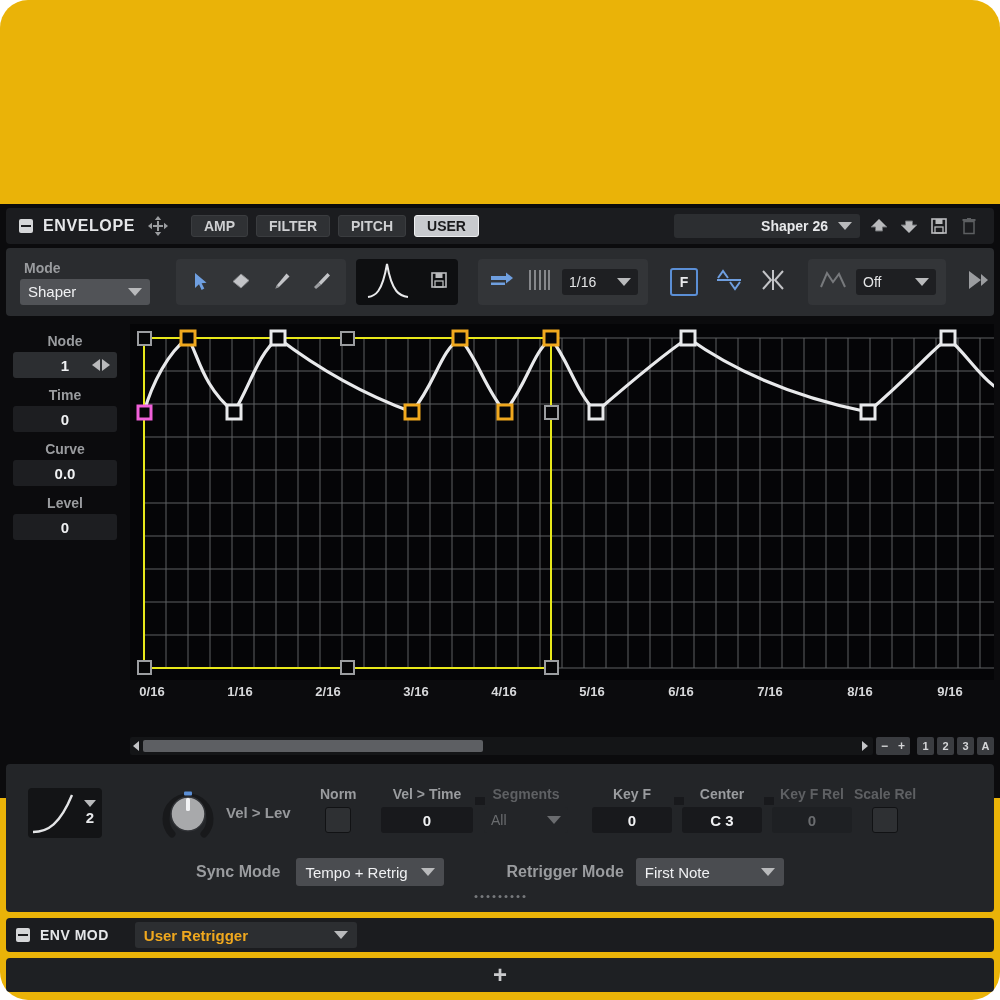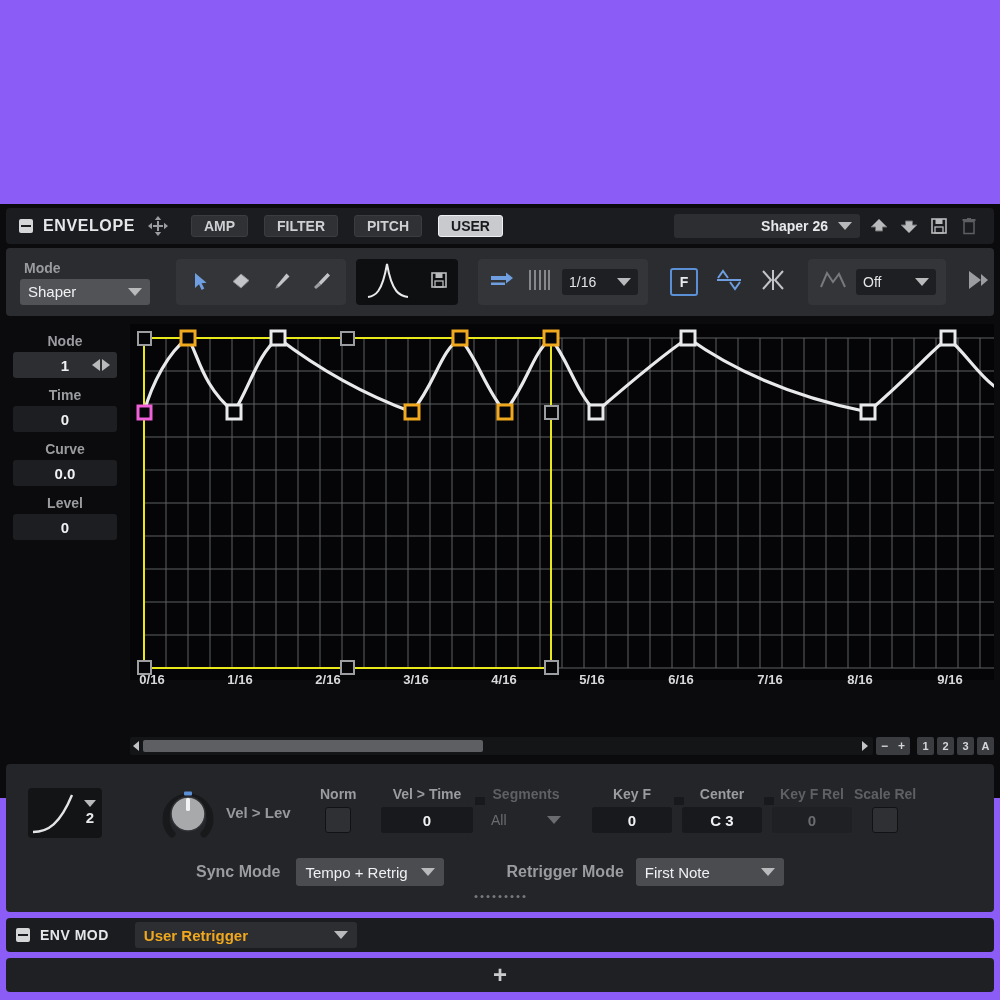--- a/index.html
+++ b/index.html
@@ -6,21 +6,22 @@
     margin: 0; padding: 0;
     width: 1000px; height: 1000px;
     background: #ffffff;
     font-family: "Liberation Sans", sans-serif;
     overflow: hidden;
   }
   #root {
     position: absolute;
     left: 0; top: 0;
     width: 1000px; height: 1000px;
-    background: #8b5cf6;
+    background: #eab308;
+    border-radius: 28px;
   }
   .plugin {
     position: absolute;
     left: 0; top: 204px;
     width: 1000px; height: 594px;
     background: #0b0b0d;
     box-sizing: border-box;
   }
 
   
@@ -52,21 +53,21 @@
     margin-left: 10px;
     flex: 0 0 auto;
   }
   .move-icon {
     width: 22px; height: 22px;
     margin-left: 12px;
     flex: 0 0 auto;
     position: relative;
   }
   .tabs {
-    display: flex; gap: 16px;
+    display: flex; gap: 8px;
     margin-left: 22px;
     flex: 0 0 auto;
   }
   .tab {
     height: 22px;
     padding: 0 12px;
     min-width: 56px;
     background: #2f3134;
     border-radius: 3px;
     color: #cfd0d2;
@@ -229,21 +230,21 @@
   .graphwrap {
     position: absolute; left: 130px; top: 120px;
     width: 864px; height: 386px;
   }
   .graph {
     position: absolute; left: 0; top: 0;
     width: 864px; height: 356px;
     background: #050507;
   }
   .xaxis {
-    position: absolute; left: 0; top: 344px;
+    position: absolute; left: 0; top: 356px;
     width: 864px; height: 30px;
   }
   .xtick {
     position: absolute; top: 4px;
     color: #d8d9db; font-size: 13px; font-weight: bold;
     transform: translateX(-50%);
   }
 
   
   .scrollrow {

